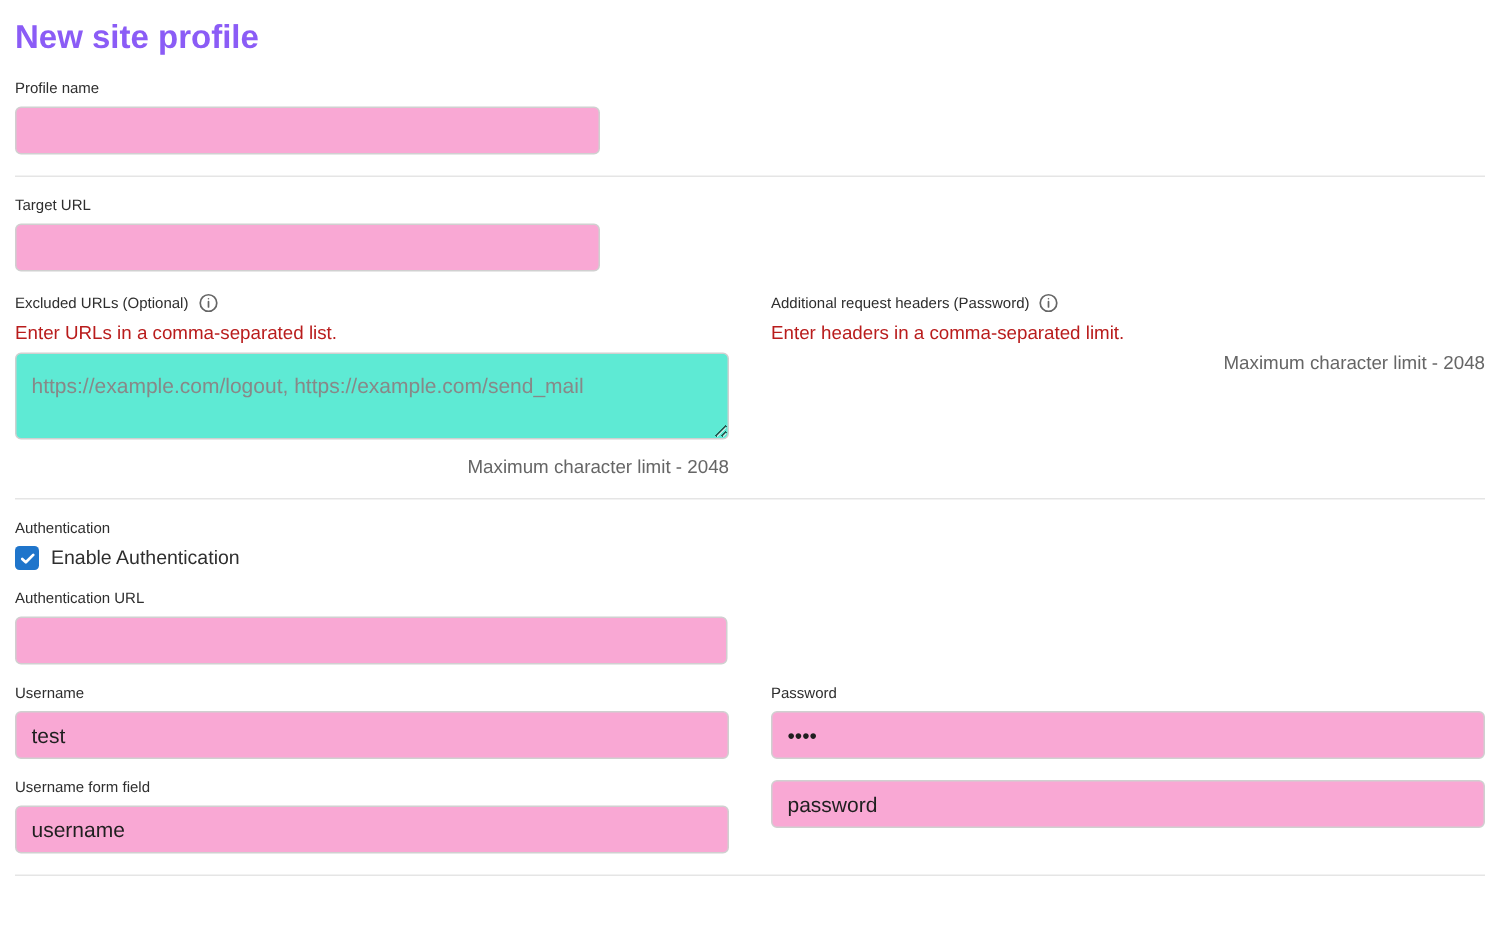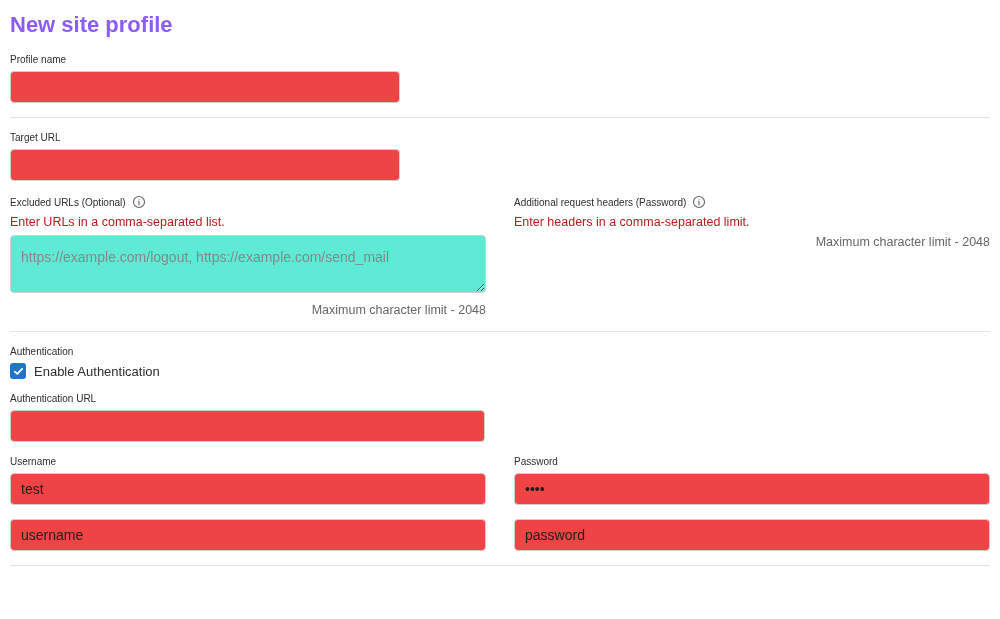--- a/index.html
+++ b/index.html
@@ -46,21 +46,21 @@
     margin: 14px 0 14px 0;
   }
   input[type="text"], input[type="password"], textarea {
     width: 100%;
     border: 1px solid #d0d0d0;
     border-radius: 4px;
     padding: 7px 10px;
     font-size: 14px;
     font-family: inherit;
     color: #1f1f1f;
-    background: #ef4444;
+    background: #f9a8d4;
     outline: none;
   }
   textarea {
     resize: vertical;
     height: 58px;
     background: #5eead4;
     padding: 13px 10px;
   }
   textarea::placeholder {
     color: #888;
@@ -86,21 +86,21 @@
     width: 14px;
     height: 14px;
     color: #666;
   }
   .info-icon svg {
     width: 14px;
     height: 14px;
   }
   .checkbox-row {
     display: flex;
-    align-items: center;
+    align-items: flex-start;
     gap: 8px;
     margin-top: 4px;
   }
   .chk {
     width: 16px;
     height: 16px;
     border-radius: 3px;
     background: #1f75cb;
     display: inline-flex;
     align-items: center;
@@ -194,20 +194,21 @@
     <input type="text" value="test" style="">
   </div>
   <div class="col">
     <div class="label">Password</div>
     <input type="text" value="••••" style="">
   </div>
 </div>
 
 <div class="row-two section">
   <div class="col">
+    <div class="label">Username form field</div>
     <input type="text" value="username" style="">
   </div>
   <div class="col">
     <input type="text" value="password" style="">
   </div>
 </div>
 
 <hr class="divider">
 
 </body></html>

